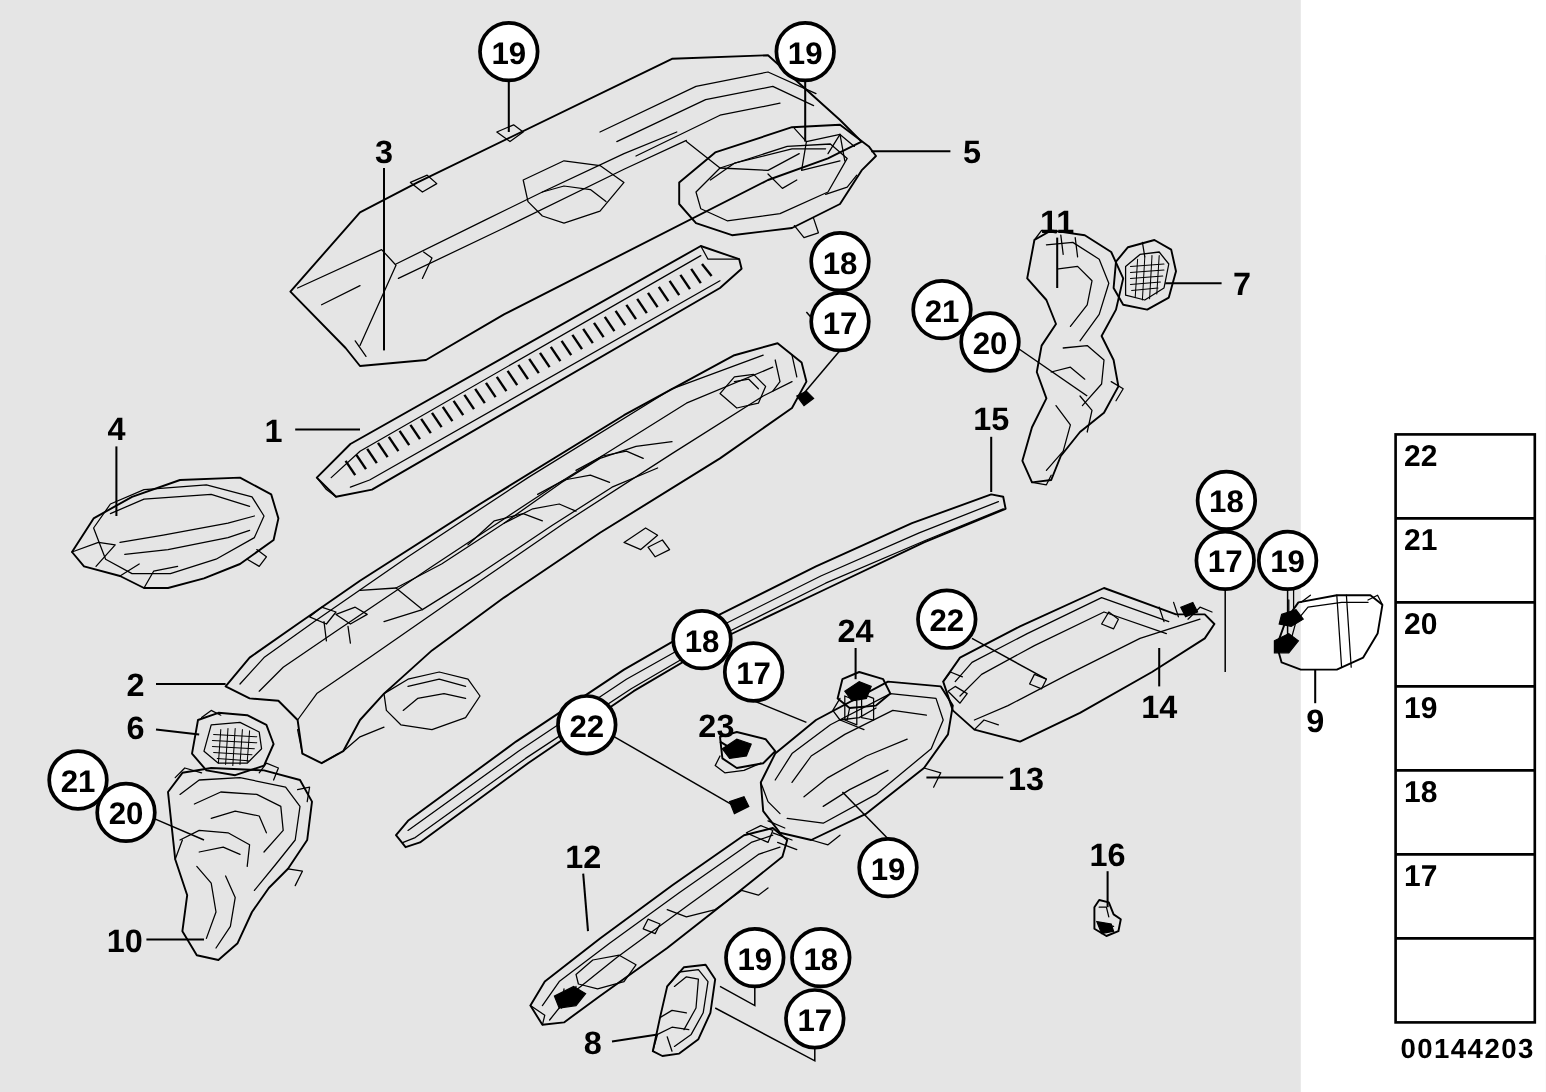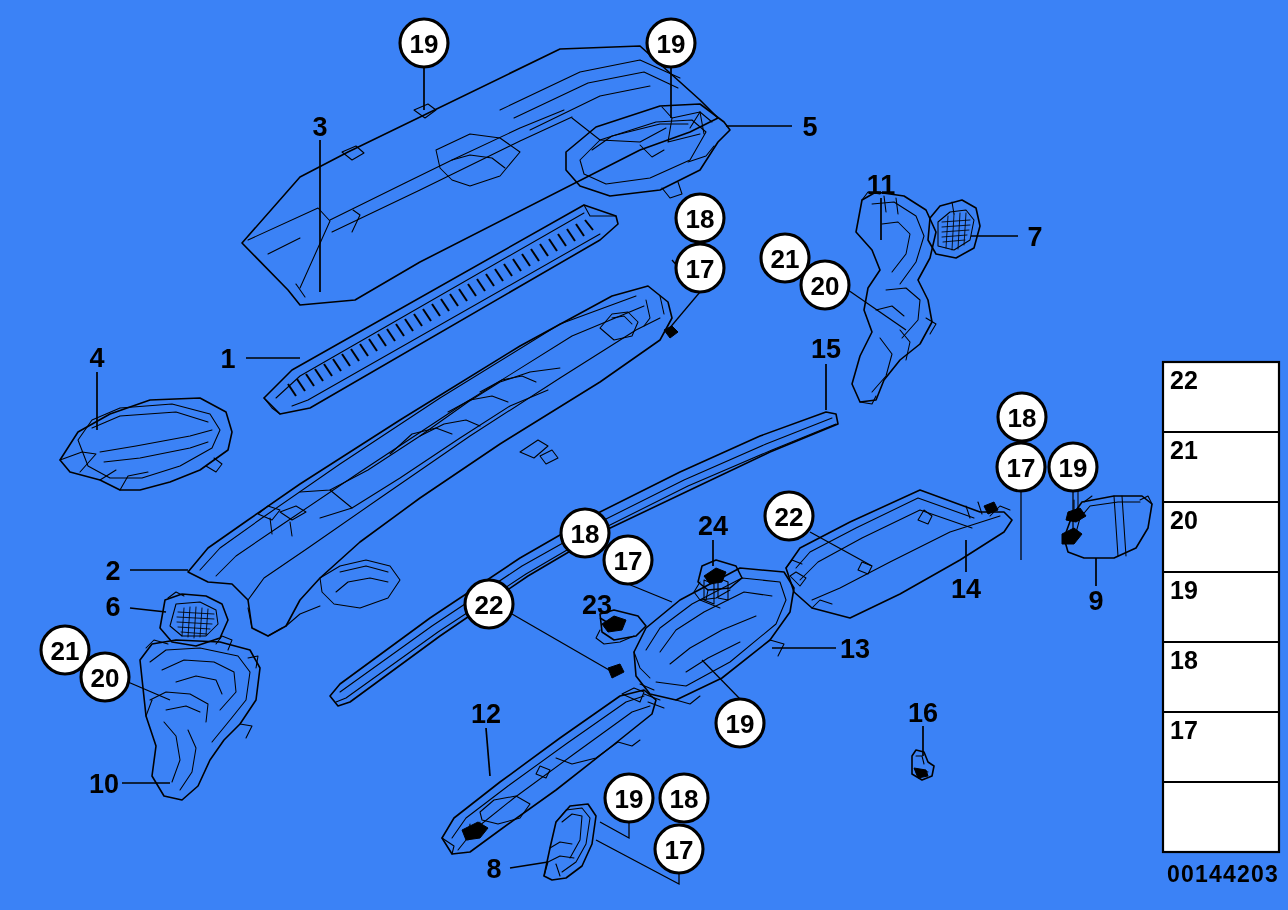--- a/index.html
+++ b/index.html
@@ -2,21 +2,21 @@
 <html><head>
 <meta charset="utf-8">
 <title>Parts Diagram</title>
 <style>
   html,body{margin:0;padding:0;background:#ffffff;}
   body{
     font-family:"Liberation Sans", sans-serif;
     width:1288px;height:910px;position:relative;overflow:hidden;
     -webkit-font-smoothing:antialiased;
   }
-  #stage{position:absolute;left:0;top:0;width:1288px;height:910px;background:#3b82f6;}
+  #stage{position:absolute;left:0;top:0;width:1084px;height:910px;background:#e5e5e5;}
   svg.layer{position:absolute;left:0;top:0;width:1288px;height:910px;}
   .parts-art{fill:none;stroke:#000;stroke-width:1.6;stroke-linejoin:round;stroke-linecap:round;}
   .parts-art-thin{fill:none;stroke:#000;stroke-width:1.05;stroke-linejoin:round;stroke-linecap:round;}
   .parts-art-hair{fill:none;stroke:#000;stroke-width:0.85;stroke-linejoin:round;stroke-linecap:round;}
   .parts-fillblack{fill:#000;stroke:#000;stroke-width:1;}
   .parts-fillwhite{fill:#fff;stroke:#000;stroke-width:1.5;stroke-linejoin:round;}
   .leader{stroke:#000;stroke-width:1.7;fill:none;stroke-linecap:butt;}
   .leader-thin{stroke:#000;stroke-width:1.25;fill:none;}
   .calloutcirc{fill:#fff;stroke:#000;stroke-width:3.1;}
   .clabel{

